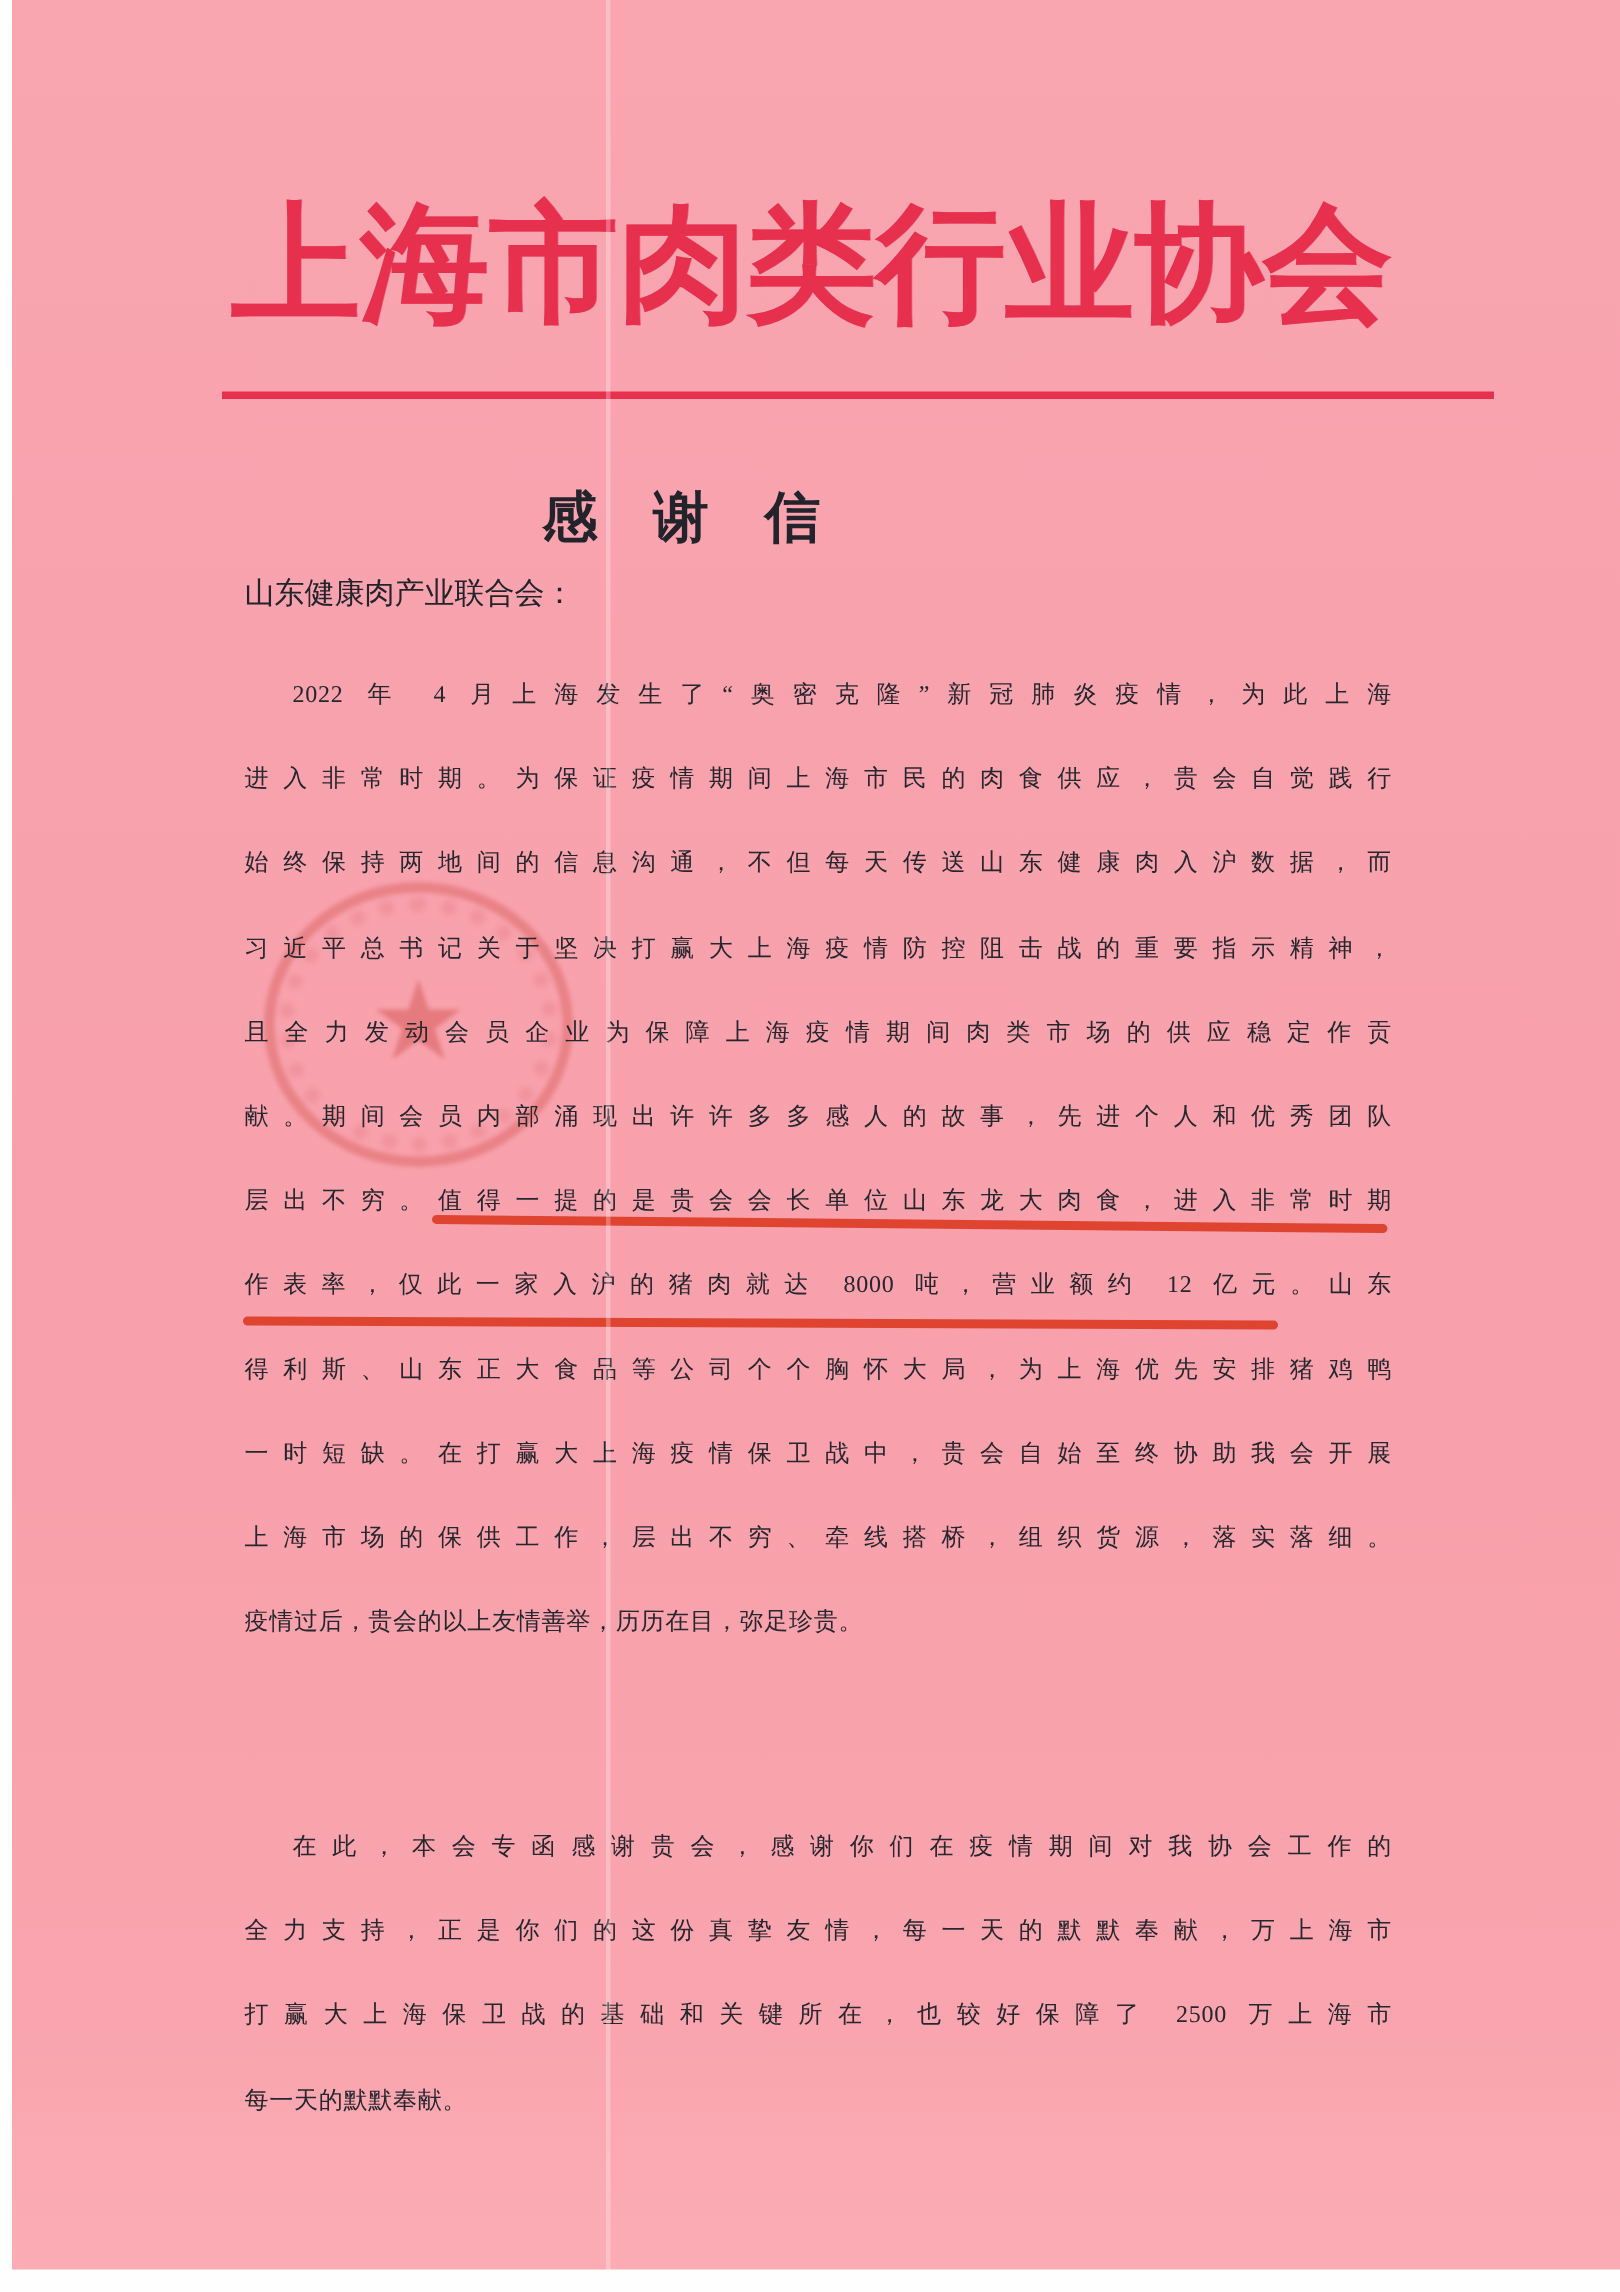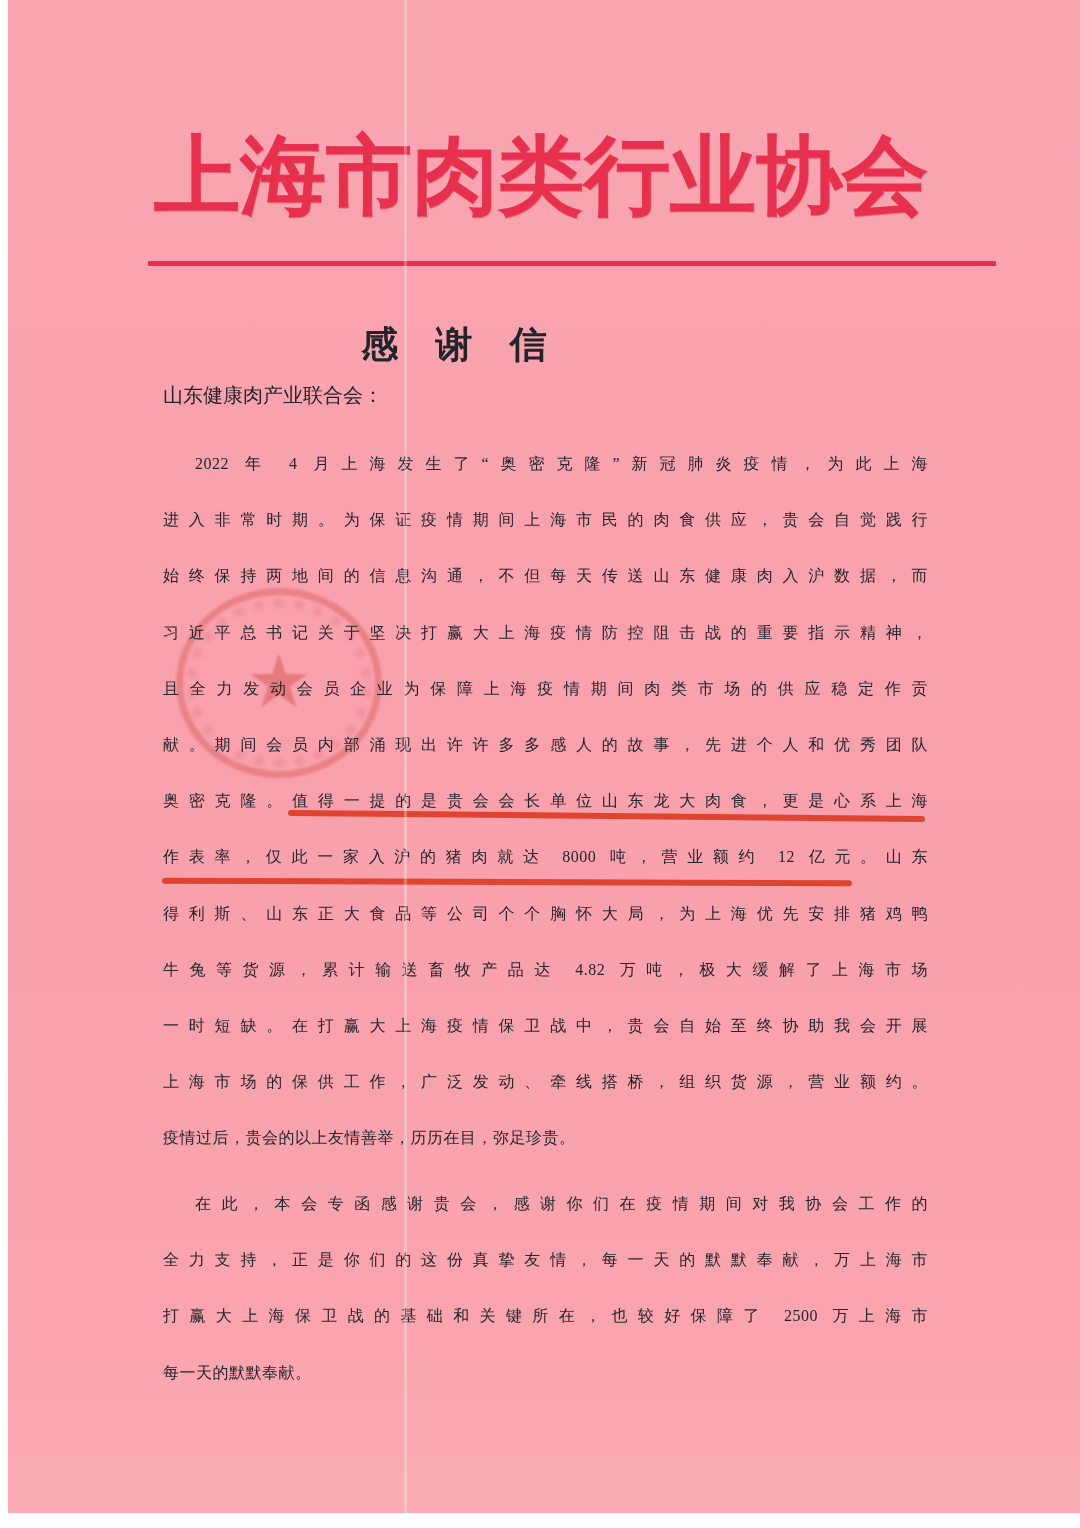--- a/index.html
+++ b/index.html
@@ -47,21 +47,21 @@
     font-size: 37px; font-weight: 700; letter-spacing: 14px;
     color: #23242b; z-index: 2;
   }
   .salutation {
     position: absolute; left: 163px; top: 382px;
     font-size: 20px; color: #23242b; z-index: 2;
   }
   
   .para { position: absolute; left: 163px; width: 765px; z-index: 2; }
   .para1 { top: 436px; }
-  .para2 { top: 1176px; }
+  .para2 { top: 1204px; }
   .line {
     height: 56.2px; line-height: 56.2px;
     font-size: 16px; color: #26272e;
     letter-spacing: 0.5px;
     white-space: nowrap;
   }
   .line.fill { text-align: justify; text-align-last: justify; white-space: normal; }
   .line.indent { text-indent: 2em; }
   
   .underline-1 {
@@ -113,26 +113,25 @@
   <div class="letter-heading">感 谢 信</div>
   <div class="salutation">山东健康肉产业联合会：</div>
 
   <div class="para para1">
     <div class="line fill indent">2022 年 4 月上海发生了“奥密克隆”新冠肺炎疫情，为此上海</div>
     <div class="line fill">进入非常时期。为保证疫情期间上海市民的肉食供应，贵会自觉践行</div>
     <div class="line fill">始终保持两地间的信息沟通，不但每天传送山东健康肉入沪数据，而</div>
     <div class="line fill">习近平总书记关于坚决打赢大上海疫情防控阻击战的重要指示精神，</div>
     <div class="line fill">且全力发动会员企业为保障上海疫情期间肉类市场的供应稳定作贡</div>
     <div class="line fill">献。期间会员内部涌现出许许多多感人的故事，先进个人和优秀团队</div>
-    <div class="line fill">奥密克隆。值得一提的是贵会会长单位山东龙大肉食，更是心系上海</div>
+    <div class="line fill">层出不穷。值得一提的是贵会会长单位山东龙大肉食，进入非常时期</div>
     <div class="line fill">作表率，仅此一家入沪的猪肉就达 8000 吨，营业额约 12 亿元。山东</div>
     <div class="line fill">得利斯、山东正大食品等公司个个胸怀大局，为上海优先安排猪鸡鸭</div>
-    <div class="line fill">牛兔等货源，累计输送畜牧产品达 4.82 万吨，极大缓解了上海市场</div>
     <div class="line fill">一时短缺。在打赢大上海疫情保卫战中，贵会自始至终协助我会开展</div>
-    <div class="line fill">上海市场的保供工作，广泛发动、牵线搭桥，组织货源，营业额约。</div>
+    <div class="line fill">上海市场的保供工作，层出不穷、牵线搭桥，组织货源，落实落细。</div>
     <div class="line">疫情过后，贵会的以上友情善举，历历在目，弥足珍贵。</div>
   </div>
 
   <div class="para para2">
     <div class="line fill indent">在此，本会专函感谢贵会，感谢你们在疫情期间对我协会工作的</div>
     <div class="line fill">全力支持，正是你们的这份真挚友情，每一天的默默奉献，万上海市</div>
     <div class="line fill">打赢大上海保卫战的基础和关键所在，也较好保障了 2500 万上海市</div>
     <div class="line">每一天的默默奉献。</div>
   </div>
 

